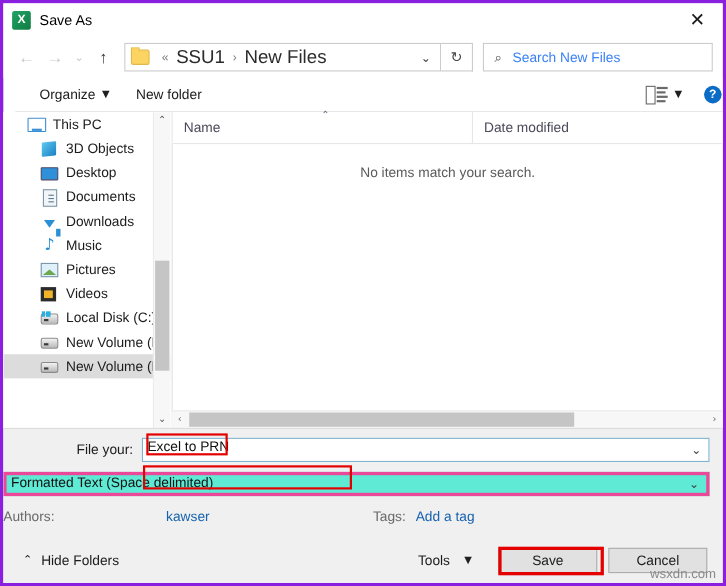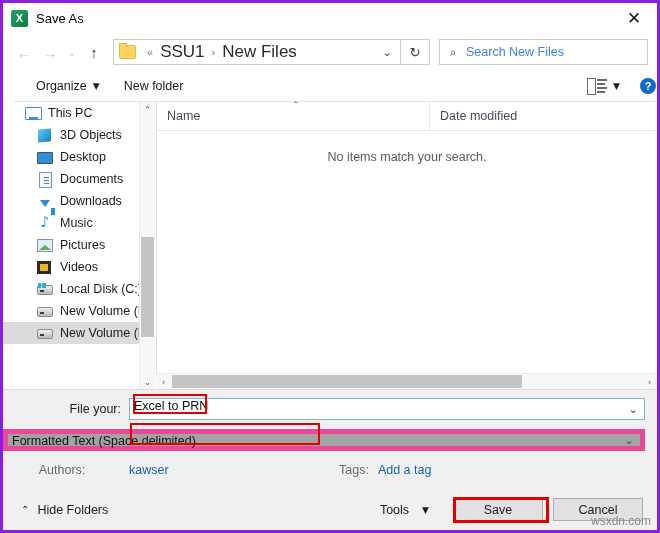--- a/index.html
+++ b/index.html
@@ -563,22 +563,22 @@
     height: 22px;
     border: 1px solid #7eb4cf;
     background: #ffffff;
     display: flex;
     align-items: flex-start;
     position: relative;
     box-sizing: border-box;
     cursor: text;
   }
   .fcombo.type {
-    border: 5px solid #ec4899;
-    background: #a3a3a3;
+    border: 3px solid #ec4899;
+    background: #5eead4;
     cursor: pointer;
   }
   .fval {
     font-size: 12.5px;
     color: #111;
     padding-left: 4px;
     white-space: nowrap;
   }
   .fcombo-caret {
     position: absolute;
@@ -595,21 +595,21 @@
 
   .meta-label {
     font-size: 12.5px;
     color: #6a6a6a;
   }
   .meta-link {
     font-size: 12.5px;
     color: #1763b0;
     cursor: pointer;
   }
-  .meta-authors-label { width: 126px; text-align: center; padding-right: 8px; box-sizing: border-box; }
+  .meta-authors-label { width: 148px; text-align: left; padding-right: 8px; box-sizing: border-box; }
   .meta-tags-wrap {
     position: absolute;
     left: 336px;
     display: flex;
     align-items: center;
     gap: 9px;
   }
 
   
   .footer {

